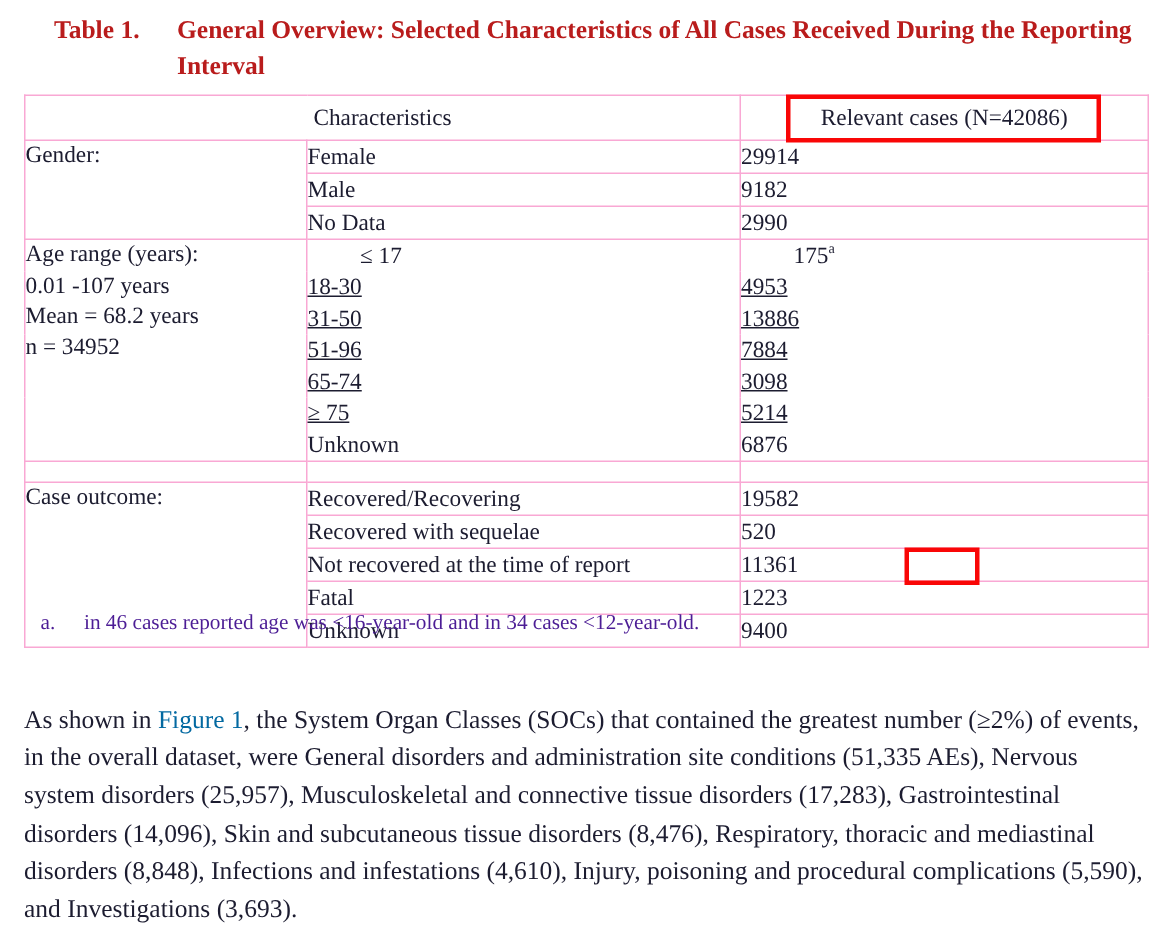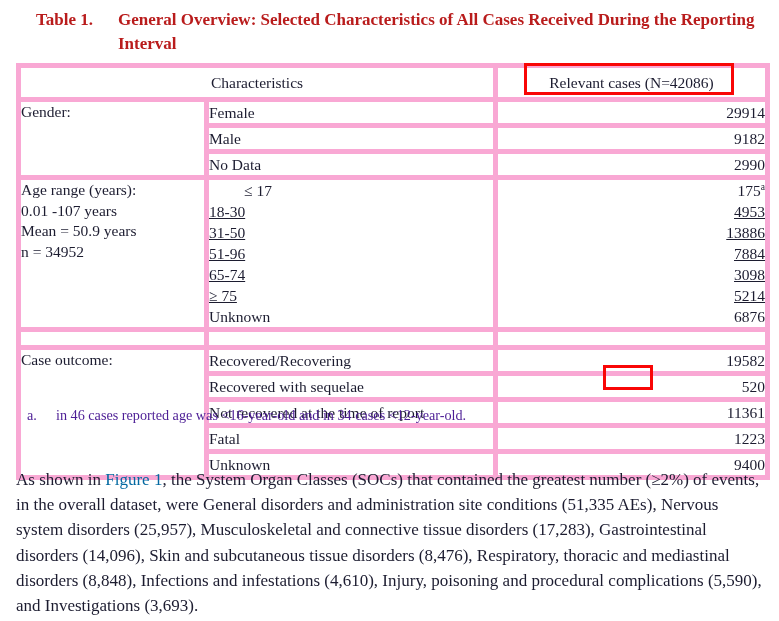--- a/index.html
+++ b/index.html
@@ -46,21 +46,21 @@
     width: 749px;
   }
   table.maintbl {
     border-collapse: collapse;
     width: 749px;
     table-layout: fixed;
     font-size: 15.5px;
     color: #1c1c30;
   }
   table.maintbl td, table.maintbl th {
-    border: 5px solid #f9a8d4;
+    border: 1px solid #f9a8d4;
     padding: 0;
     vertical-align: top;
     font-weight: normal;
   }
   col.c1 { width: 188px; }
   col.c2 { width: 289px; }
   col.c3 { width: 272px; }
 
   th.hdr {
     text-align: center;
@@ -77,21 +77,21 @@
     white-space: nowrap;
     margin-left: 44px;
   }
   td.item {
     padding: 0 0 0 8px;
     height: 21px;
     line-height: 21px;
     white-space: nowrap;
   }
   td.val {
-    text-align: right;
+    text-align: left;
     height: 21px;
     line-height: 21px;
   }
 
   
   td.item.nb, td.val.nb { border-top: none; border-bottom: none; text-decoration: underline; }
   td.item.nb-last, td.val.nb-last { border-top: none; }
   td.item.nb-first, td.val.nb-first { border-bottom: none; padding-left: 35px; }
 
   tr.spacer td { height: 13px; }
@@ -186,21 +186,21 @@
       </tr>
       <tr>
         <td class="item">No Data</td>
         <td class="val">2990</td>
       </tr>
 
       <tr>
         <td class="lbl" rowspan="7">
           <div>Age range (years):</div>
           <div>0.01 -107 years</div>
-          <div>Mean = 50.9 years</div>
+          <div>Mean = 68.2 years</div>
           <div>n = 34952</div>
         </td>
         <td class="item nb-first">≤ 17</td>
         <td class="val nb-first"><span>175</span><sup class="fn">a</sup></td>
       </tr>
       <tr>
         <td class="item nb">18-30</td>
         <td class="val nb">4953</td>
       </tr>
       <tr>

